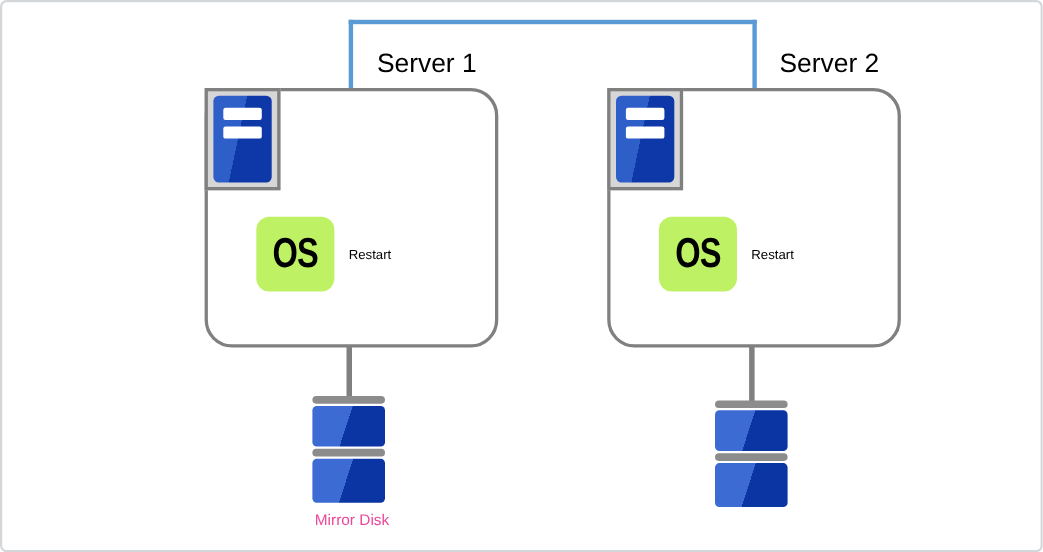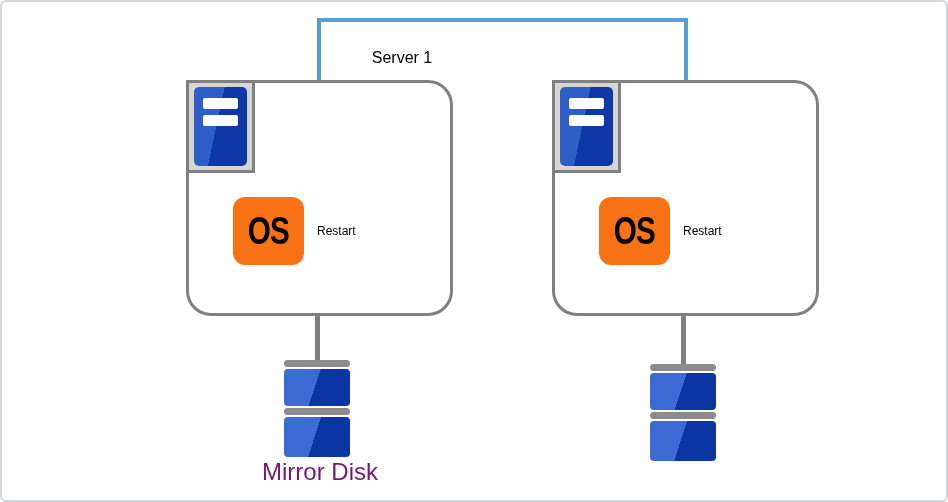--- a/index.html
+++ b/index.html
@@ -38,25 +38,24 @@
   }
   .server-group.g1 { left: 184px; }
   .server-group.g2 { left: 550px; }
 
   .server-label {
     position: absolute;
     left: 132px;
     top: 45px;
     width: 140px;
     text-align: center;
-    font-size: 16px;
+    font-size: 24px;
     line-height: 22px;
     color: #000;
     white-space: nowrap;
-    margin-left: 14px;
   }
 
   .server-box {
     position: absolute;
     left: 0;
     top: 78px;
     width: 267px;
     height: 236px;
     background: #ffffff;
     border: 3px solid #808080;
@@ -94,21 +93,21 @@
   .server-icon-slot.s2 { top: 28px; }
 
   
   .os-badge {
     position: absolute;
     left: 47px;
     top: 195px;
     width: 71px;
     height: 68px;
     border-radius: 12px;
-    background: #f97316;
+    background: #bef264;
     display: flex;
     align-items: center;
     justify-content: center;
   }
   .os-badge-text {
     font-size: 38px;
     font-weight: 900;
     color: #000;
     letter-spacing: -1px;
     transform: scaleX(0.78);
@@ -163,23 +162,23 @@
   }
   .disk-platter.p1 { top: 9px; height: 37px; }
   .disk-platter.p2 { top: 57px; height: 40px; }
 
   .mirror-disk-label {
     position: absolute;
     left: 255px;
     top: 459px;
     width: 126px;
     text-align: center;
-    font-size: 24px;
+    font-size: 14px;
     line-height: 22px;
-    color: #701a75;
+    color: #ec4899;
     white-space: nowrap;
   }
 </style>
 </head>
 <body>
 
 <div class="canvas">
 
   <div class="cluster-link"></div>
 
@@ -199,20 +198,21 @@
     <div class="disk-connector"></div>
     <div class="disk">
       <div class="disk-bar b1"></div>
       <div class="disk-platter p1"></div>
       <div class="disk-bar b2"></div>
       <div class="disk-platter p2"></div>
     </div>
   </div>
 
   <div class="server-group g2">
+    <div class="server-label">Server 2</div>
     <div class="server-box"></div>
     <div class="server-icon">
       <div class="server-icon-body">
         <div class="server-icon-slot s1"></div>
         <div class="server-icon-slot s2"></div>
       </div>
     </div>
     <div class="os-badge">
       <span class="os-badge-text">OS</span>
     </div>

